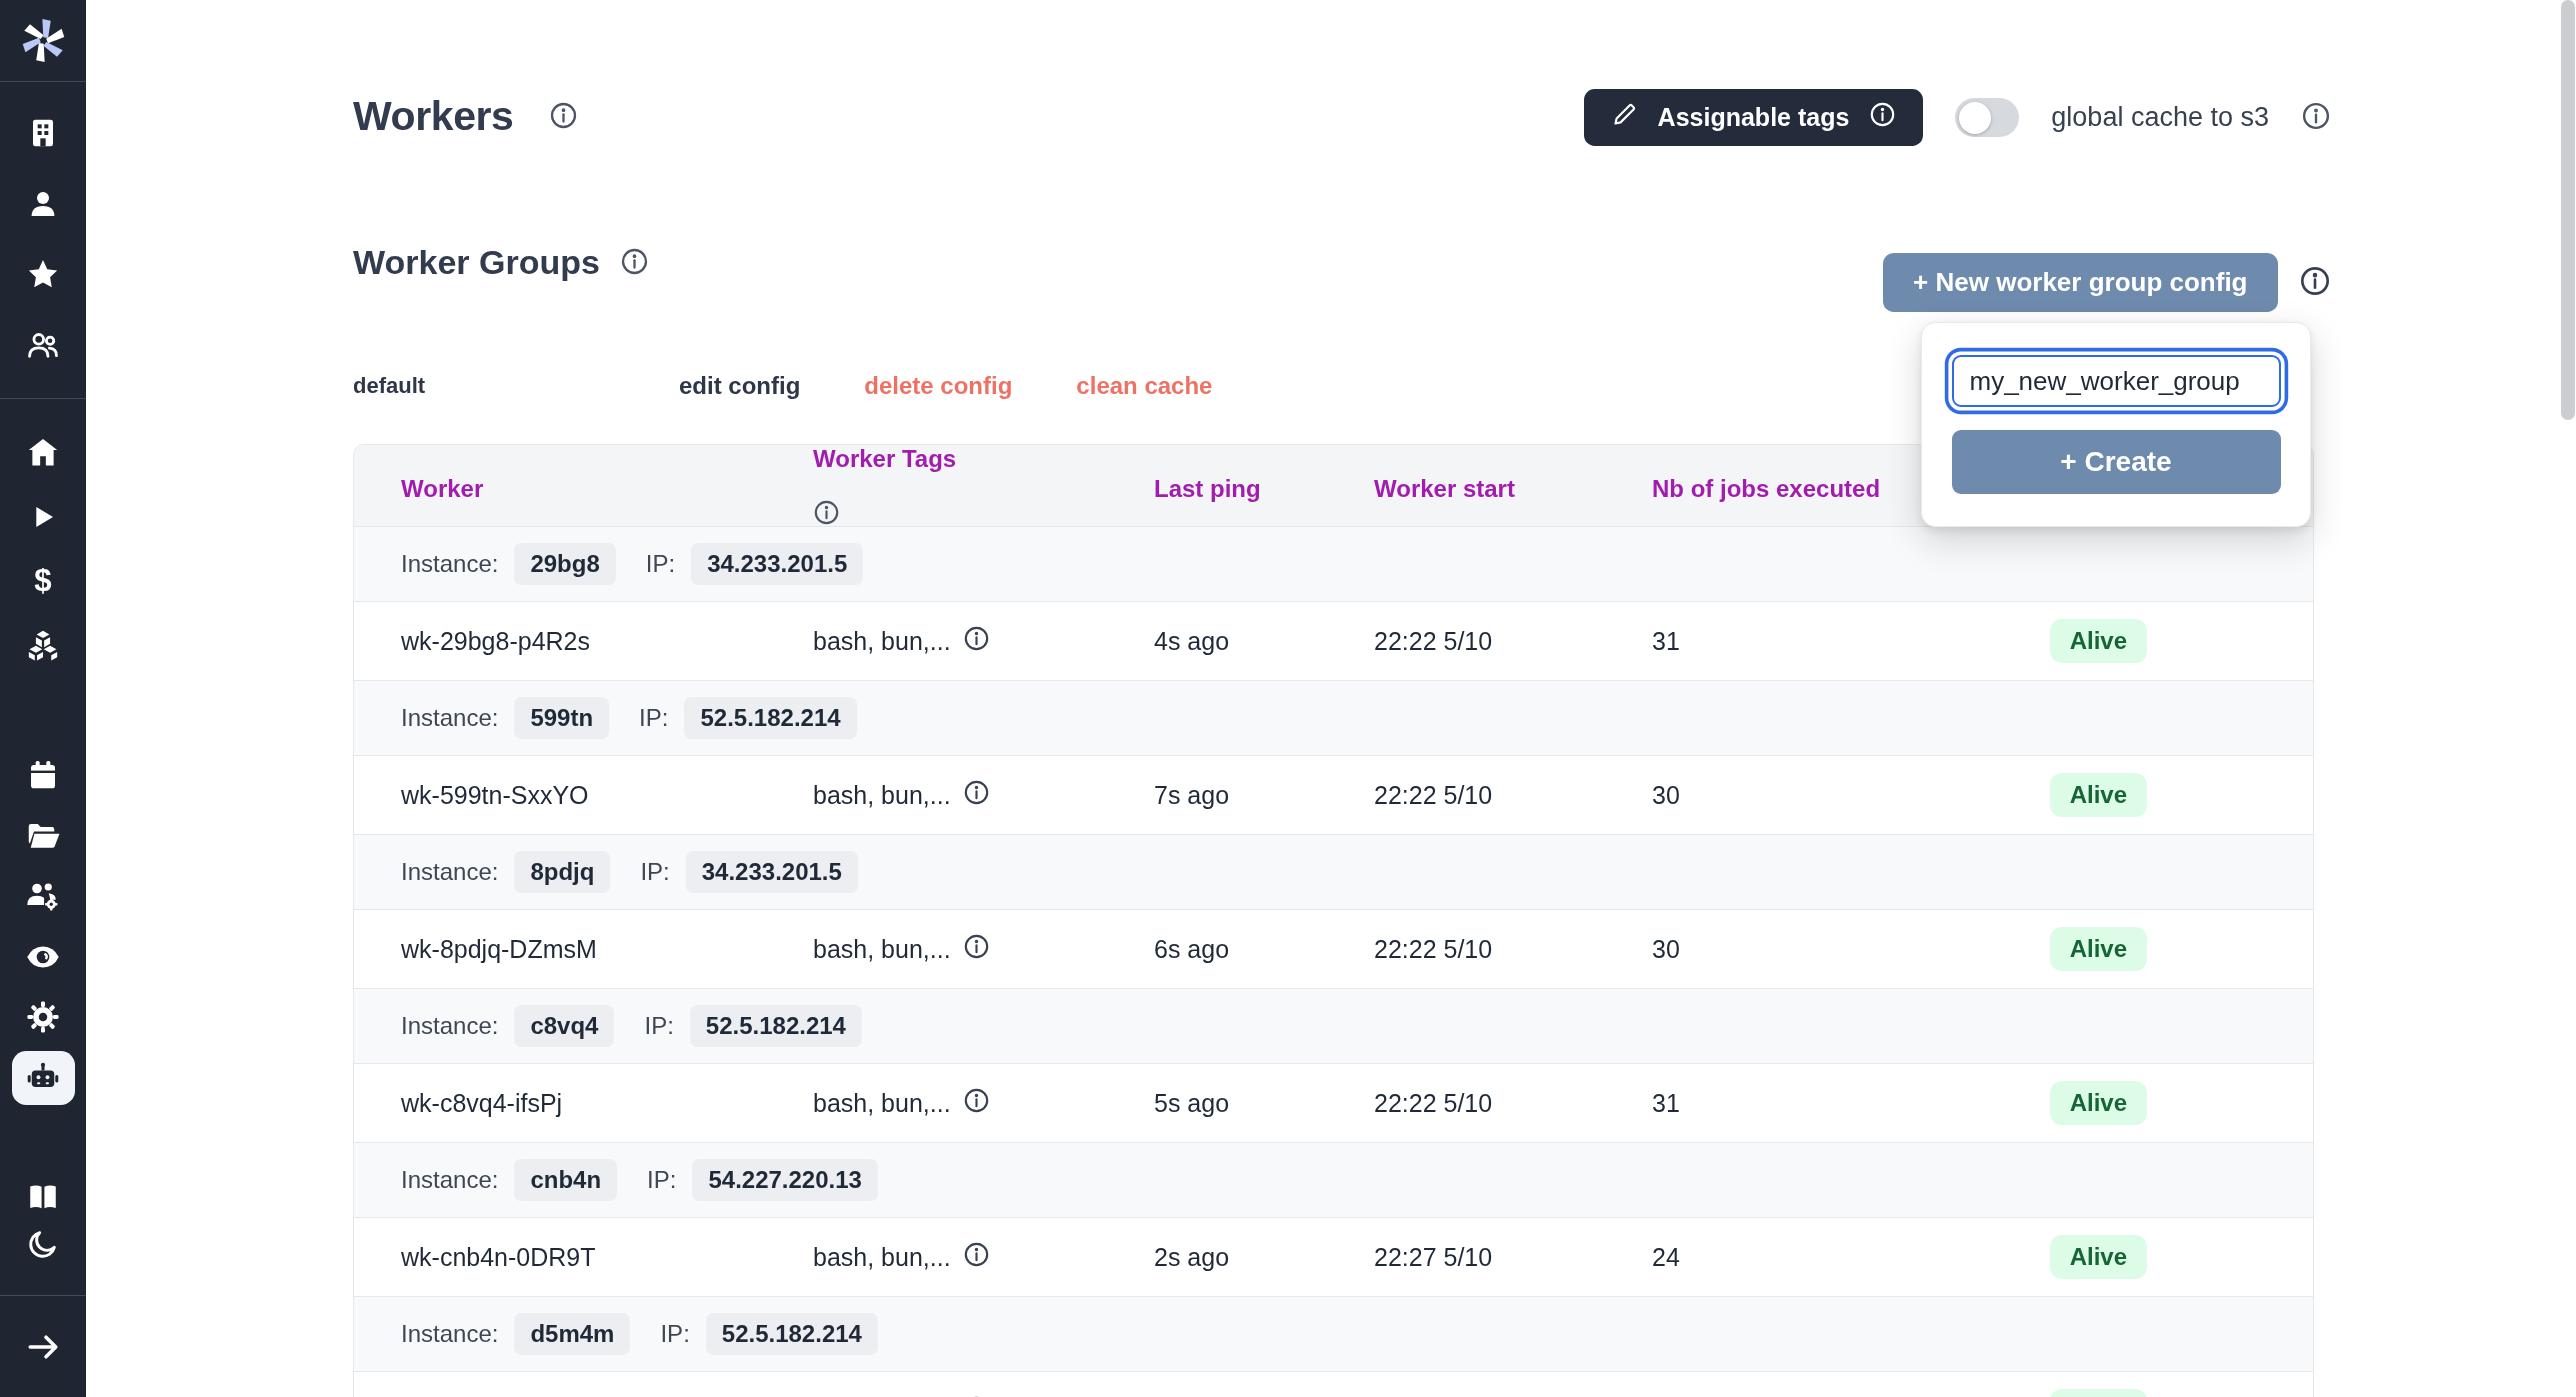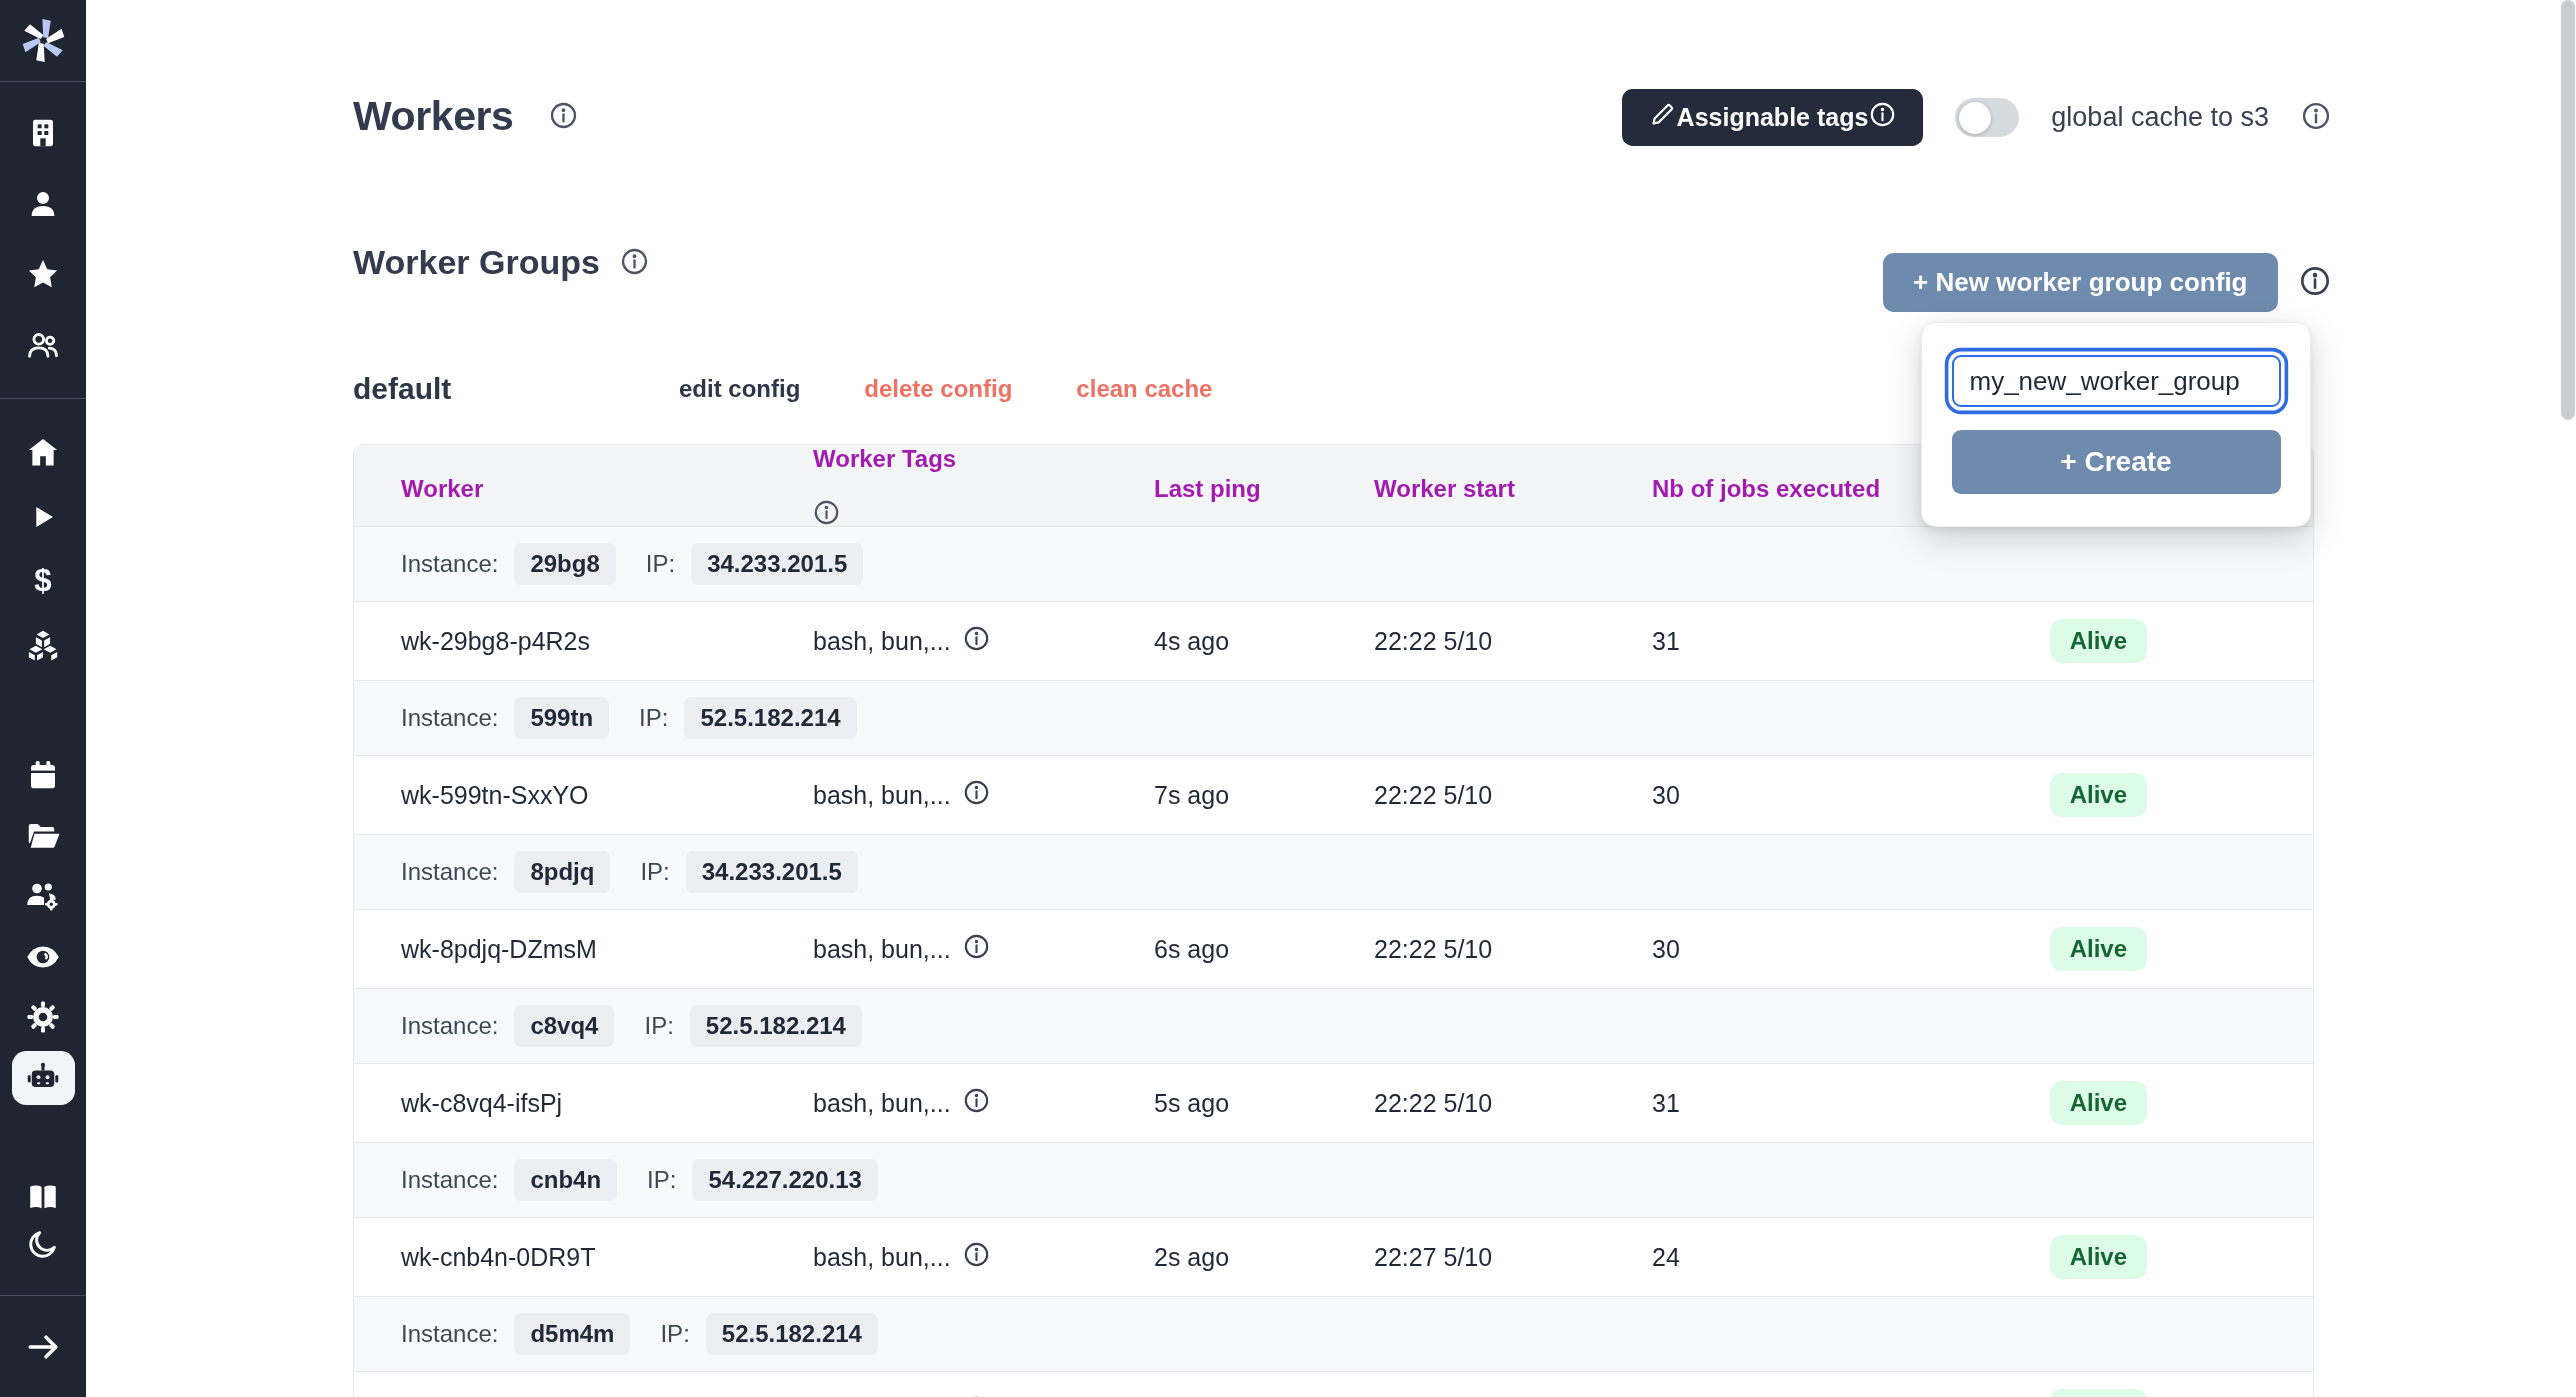--- a/index.html
+++ b/index.html
@@ -20,35 +20,35 @@
   .grow { flex:1; }
 
   
   .main { position:absolute; left:86px; top:0; width:2490px; height:1397px; }
 
   .page-title-row { position:absolute; left:267px; top:93px; display:flex; align-items:center; gap:35px; }
   .page-title { font-size:41px; font-weight:bold; color:#323c4e; letter-spacing:-0.4px; }
 
   .head-right { position:absolute; top:89px; right:245px; display:flex; align-items:center; gap:32px; }
   .dark-btn { background:#242c3c; color:#fff; border:none; height:57px; padding:0 27px;
-    border-radius:10.7px; display:flex; align-items:center; gap:1px; font-size:25px; font-weight:bold; cursor:pointer;
+    border-radius:10.7px; display:flex; align-items:center; gap:20px; font-size:25px; font-weight:bold; cursor:pointer;
     font-family:"Liberation Sans", sans-serif; }
   .toggle { width:64px; height:39px; background:#d6dade; border-radius:19.7px; position:relative; cursor:pointer; }
   .toggle-knob { position:absolute; left:3.6px; top:3.6px; width:32px; height:32px; background:#fff;
     border-radius:50%; box-shadow:0 0.9px 3.6px rgba(0,0,0,.25); }
   .cache-label { font-size:27px; color:#374151; }
 
   .wg-heading-row { position:absolute; left:267px; top:243px; display:flex; align-items:center; gap:19.7px; }
   .wg-heading { font-size:34px; font-weight:bold; color:#323c4e; }
   .wg-right { position:absolute; top:253px; right:245px; display:flex; align-items:center; gap:21.5px;padding-left:44px; }
   .accent-btn { background:#6e8aac; color:#fff; border:none; height:59px; padding:0 30px; border-radius:10.7px;
     font-size:26px; font-weight:bold; cursor:pointer; font-family:"Liberation Sans", sans-serif; }
 
   .default-row { position:absolute; left:267px; top:372px; display:flex; align-items:center; }
-  .group-name { font-size:30px; font-weight:bold; color:#2d3748; width:326px; }
+  .group-name { font-size:22px; font-weight:bold; color:#2d3748; width:326px; }
   .link-btn { font-size:24px; font-weight:bold; color:#2d3748; cursor:pointer; margin-right:64px; }
   .link-danger { color:#ee7163; }
 
   
   .table { position:absolute; left:267px; top:444px; width:1961px; border:0.9px solid #e5e7eb;
     border-radius:10.7px 10.7px 0 0; overflow:hidden; background:#fff; }
   .grid-cols { display:grid; grid-template-columns:412px 341px 220px 278px 375px auto;
     align-items:center; padding-left:47px; }
   .thead { background:#f4f5f7; height:81px; font-size:24px; font-weight:bold; color:#a21caf; }
   .th-flex { display:flex; align-items:flex-start; gap:26px;flex-direction:column; }

